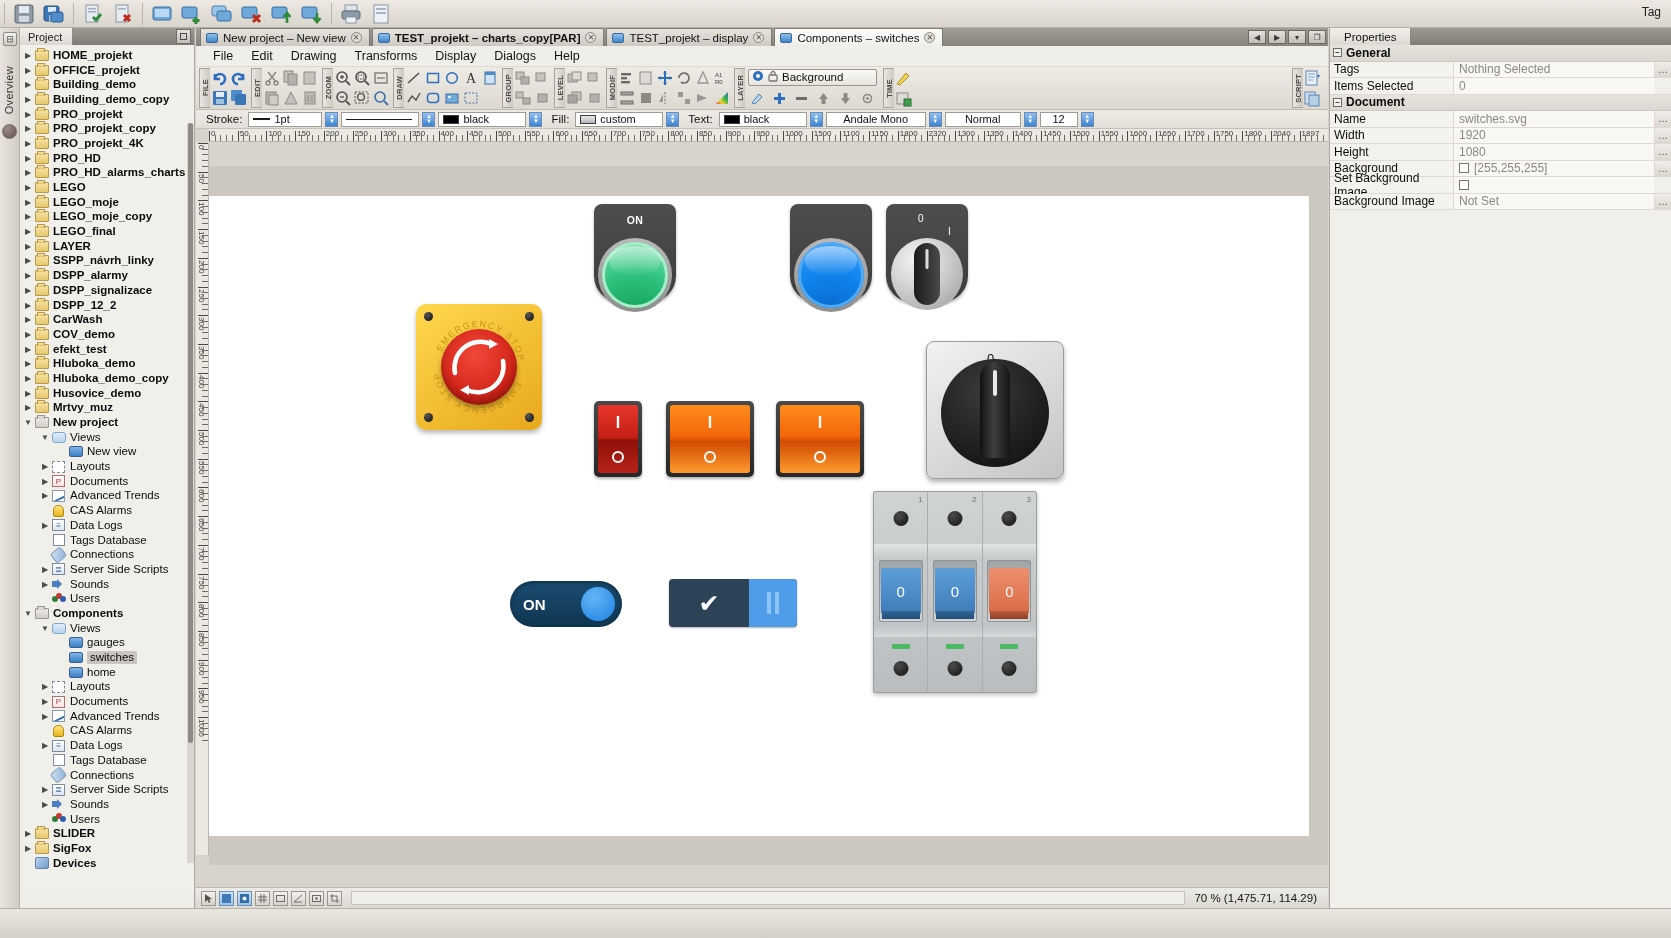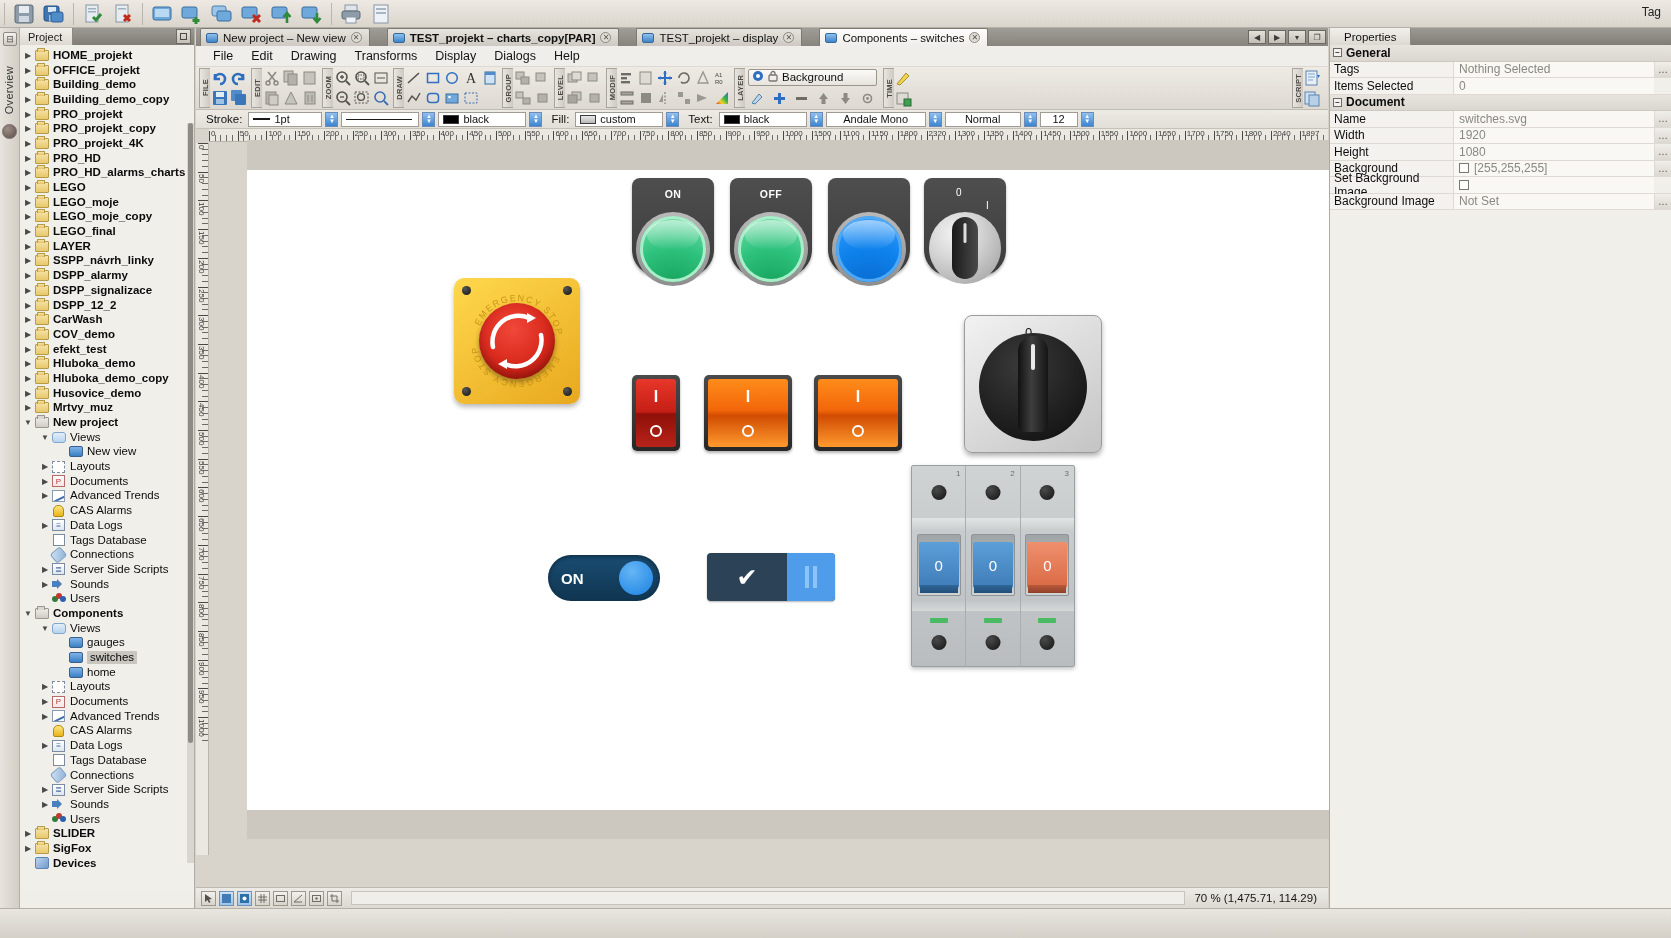--- a/index.html
+++ b/index.html
@@ -176,21 +176,21 @@
   }
   .tabbar {
     height: 18px; background: linear-gradient(#a09d96,#87847e);
     display: flex; align-items: flex-end; padding-left: 4px;
   }
   .etab {
     height: 18px; display: flex; align-items: center; gap: 5px;
     padding: 0 7px 0 5px; font-size: 11.5px; color: #111;
     background: linear-gradient(#e7e4de,#cdc9c2);
     border: 1px solid #7d7a74; border-bottom: none;
-    margin-right: 17px; border-radius: 2px 2px 0 0;
+    margin-right: 2px; border-radius: 2px 2px 0 0;
     white-space: nowrap;
   }
   .etab.active {
     background: linear-gradient(#fdfdfc,#f0eeea);
   }
   .etab .mon {
     width: 12px; height: 10px; border-radius: 2px;
     background: linear-gradient(#8fc0ec,#3f84c8); border: 1px solid #37699c;
     flex: 0 0 12px;
   }
@@ -282,24 +282,23 @@
   .ruler-v {
     position: absolute; left: 0; top: 115px; width: 13px; height: 712px;
     background: #ebe8e2; border-right: 1px solid #b9b5ad; overflow: hidden;
   }
   .ruler-v .tk { position:absolute; left:6px; height:1px; width:7px; background:#6d6a65;}
   .ruler-v .tkb { position:absolute; left:2px; height:1px; width:11px; background:#4a4844;}
   .ruler-v .num { position:absolute; left:1px; font-size:8px; color:#3a3a3a;
     writing-mode: vertical-rl; }
 
   .canvas-wrap {
-    position: absolute; left: 13px; top: 112px;
+    position: absolute; left: 13px; top: 138px;
     width: 1119px; height: 699px; background: #ccc8c0;
     overflow: hidden;
-    margin-left: 38px;
   }
   .canvas {
     position: absolute; left: 0; top: 30px; width: 1100px; height: 640px;
     background: #ffffff;
   }
 
   .statusbar {
     position: absolute; left: 0; bottom: 0; width: 1132px; height: 21px;
     background: linear-gradient(#ecebe6,#dcd9d2);
     border-top: 1px solid #bcb8b0;
@@ -1994,28 +1993,20 @@
       <div class="canvas">
 
         <div class="pb" style="left:385px;top:8px;">
           <div class="pbbody">
             <div class="pblabel">ON</div>
             <div class="pbring">
                 <div class="pbcap green"></div>
               </div>
           </div>
         </div>
-        <div class="pb" style="left:483px;top:8px;">
-          <div class="pbbody">
-            <div class="pblabel">OFF</div>
-            <div class="pbring">
-                <div class="pbcap green"></div>
-              </div>
-          </div>
-        </div>
         <div class="pb" style="left:581px;top:8px;">
           <div class="pbbody">
             <div class="pbring">
                 <div class="pbcap blue"></div>
               </div>
           </div>
         </div>
         <div class="pb" style="left:677px;top:8px;">
           <div class="selbody">
             <div class="m0">0</div>

